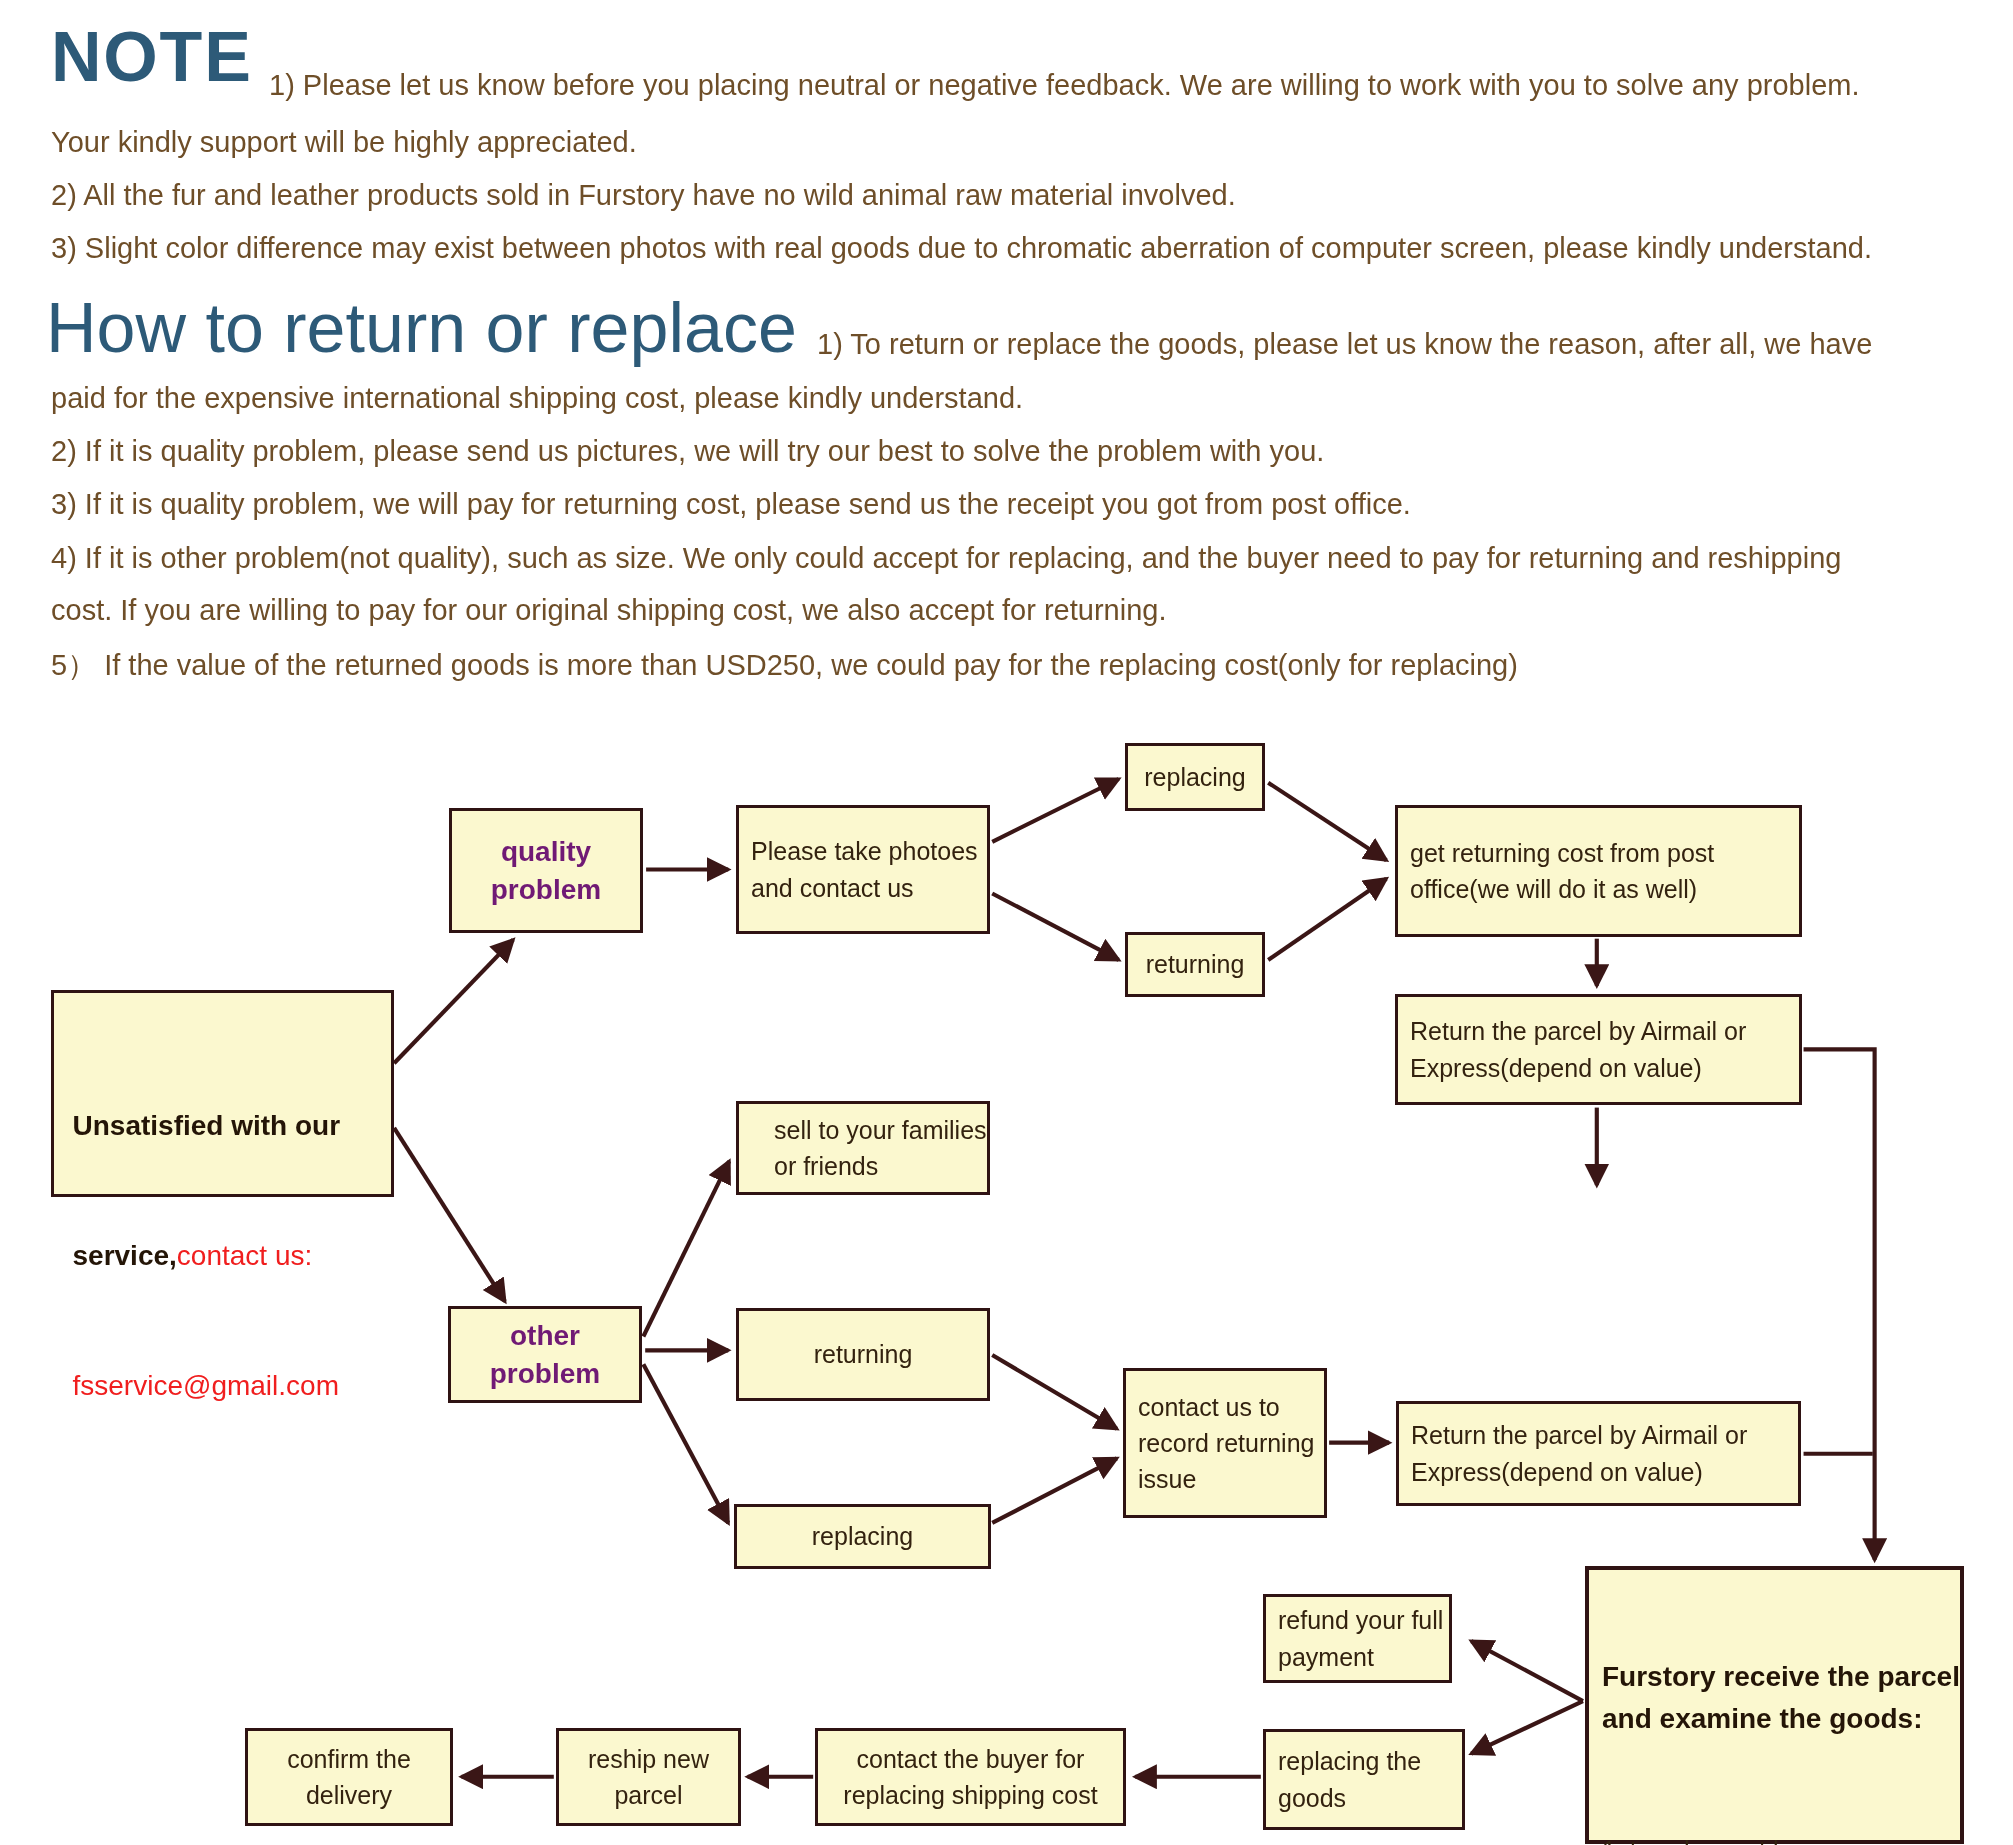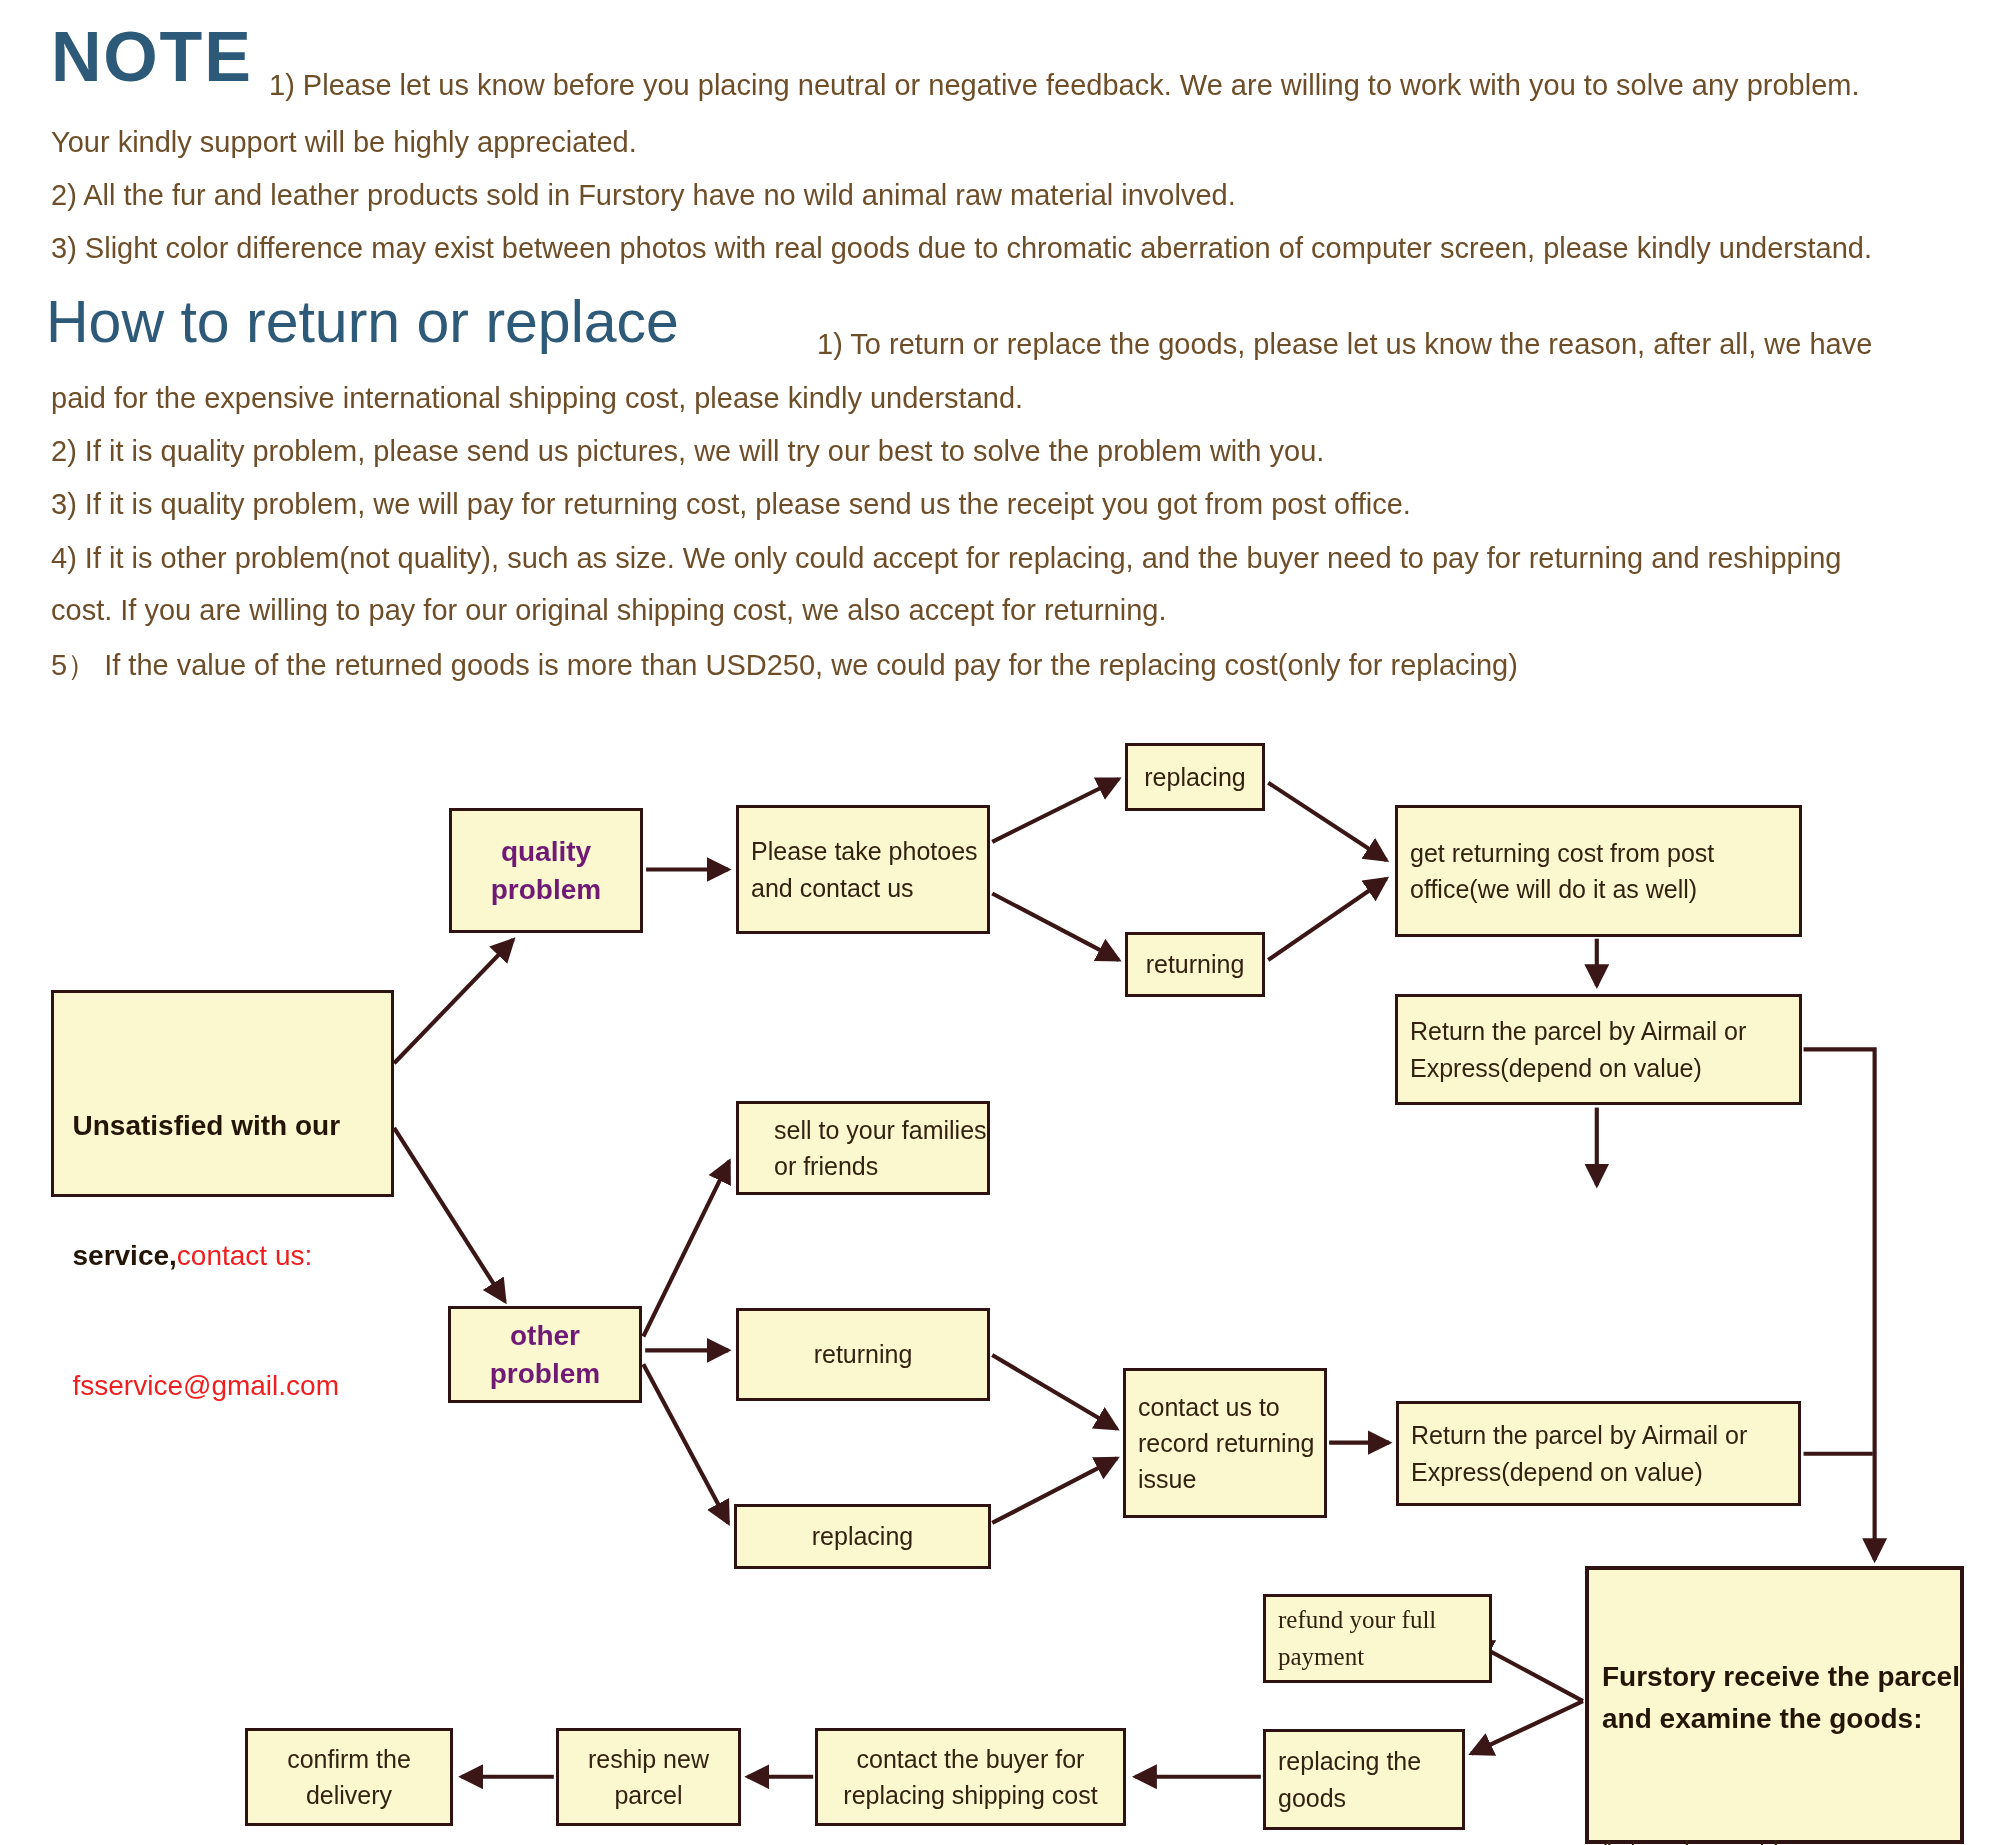--- a/index.html
+++ b/index.html
@@ -1,21 +1,21 @@
 <!DOCTYPE html>
 <html style="font-size:14.8px"><head>
 <meta charset="utf-8">
 <style>
   html,body{margin:0;padding:0;background:#ffffff;}
   #page{position:relative;width:2014px;height:1846px;background:#ffffff;overflow:hidden;
         font-family:"Liberation Sans", sans-serif;}
 
   
   .h1{position:absolute;color:#2d5a78;font-weight:700;font-size:70px;letter-spacing:1.8px;white-space:nowrap;}
-  .h2{position:absolute;color:#2d5a78;font-weight:400;font-size:59px;white-space:nowrap;}
+  .h2{position:absolute;color:#2d5a78;font-weight:400;font-size:70px;white-space:nowrap;}
   .tl{position:absolute;color:#6e4e28;font-size:29px;white-space:nowrap;}
 
   
   .bx{position:absolute;box-sizing:border-box;background:#fbf8cf;border:3.7px solid #2f1313;
       color:#33220f;font-size:25px;line-height:1.45;white-space:pre;
       display:flex;align-items:center;}
   .lft{justify-content:flex-start;padding-left:12px;text-align:left;}
   .ctr{justify-content:center;text-align:center;}
   .bold{font-weight:700;color:#701a75;font-size:28px;line-height:1.35;}
 
@@ -31,21 +31,21 @@
   #box-returning-top{left:1125px;top:932px;width:140px;height:65px;}
   #box-getcost{left:1395px;top:805px;width:407px;height:132px;}
   #box-return1{left:1395px;top:994px;width:407px;height:111px;}
   #box-paypal{left:1395px;top:1192px;width:407px;height:120px;}
   #box-other{left:448px;top:1306px;width:194px;height:97px;}
   #box-sell{left:736px;top:1101px;width:254px;height:94px;padding-left:35px;}
   #box-returning-mid{left:736px;top:1308px;width:254px;height:93px;}
   #box-replacing-mid{left:734px;top:1504px;width:257px;height:65px;}
   #box-record{left:1123px;top:1368px;width:204px;height:150px;}
   #box-return2{left:1396px;top:1401px;width:405px;height:105px;}
-  #box-refund{left:1263px;top:1594px;width:229px;height:89px;font-family:Liberation Serif, serif;}
+  #box-refund{left:1263px;top:1594px;width:189px;height:89px;}
   #box-goods{left:1263px;top:1729px;width:202px;height:101px;}
   #box-buyer{left:815px;top:1728px;width:311px;height:98px;}
   #box-reship{left:556px;top:1728px;width:185px;height:98px;}
   #box-confirm{left:245px;top:1728px;width:208px;height:98px;}
 
   #box-furstory{left:1585px;top:1566px;width:379px;height:278px;display:block;
       border-width:4.6px;padding:13px 0 0 13px;}
   #box-furstory .ftitle{font-weight:700;color:#241507;font-size:28px;line-height:1.5;white-space:pre;}
   #box-furstory .fitem{font-size:25px;line-height:1.45;margin-top:20px;white-space:pre;}
 

